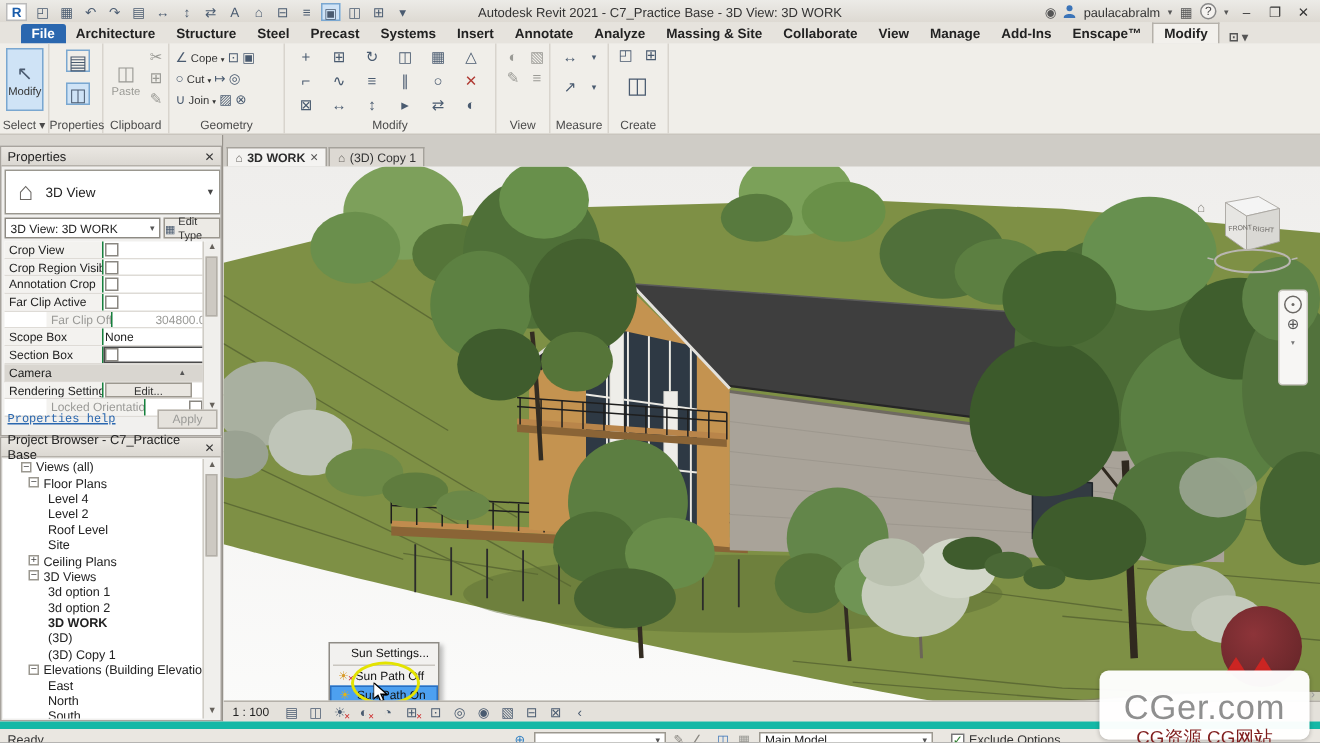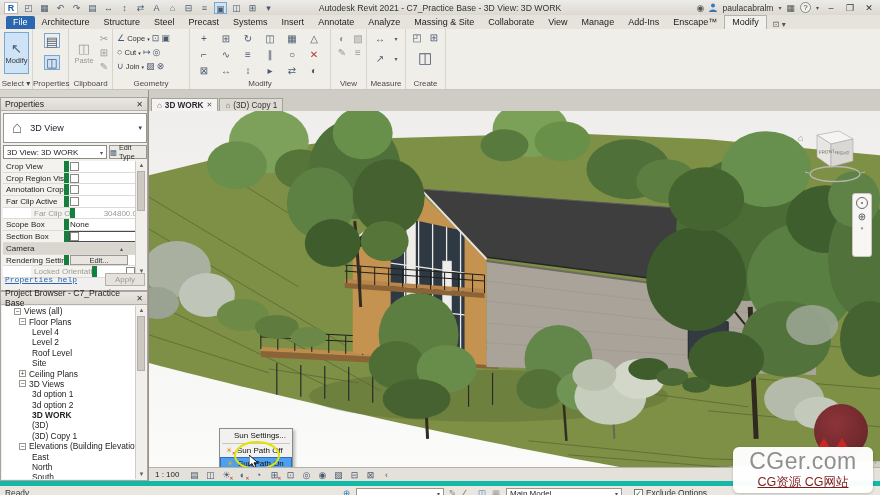--- a/index.html
+++ b/index.html
@@ -12,21 +12,21 @@
   #qat{display:flex;align-items:center;gap:3px;}
   .qicon{width:13px;height:12px;font-size:9px;line-height:12px;text-align:center;color:#4a5b70;}
   .qicon.hl{background:#cfe3f6;border:1px solid #7aa7d0;}
   #wtitle{position:absolute;left:50%;transform:translateX(-50%);font-size:8.7px;color:#333;white-space:nowrap;}
   #titleright{margin-left:auto;display:flex;align-items:center;gap:5px;}
   .tricon{font-size:9px;color:#555;}
   .helpq{width:11px;height:11px;border:1px solid #888;border-radius:50%;font-size:8px;line-height:10px;text-align:center;color:#444;background:#f4f2ef;}
   .winbtn{font-size:9px;color:#333;width:14px;text-align:center;}
 
   
-  #tabrow{position:absolute;left:0;top:15px;width:880px;height:14px;background:#e6e3dd;display:flex;align-items:flex-end;padding-left:6px;}
+  #tabrow{position:absolute;left:0;top:15px;width:880px;height:14px;background:#e6e3dd;display:flex;align-items:flex-end;padding-left:14px;font-weight:bold;}
   .rtab{padding:1px 7px 2px;font-size:9px;color:#222;white-space:nowrap;}
   .rtab.file{background:var(--accent);color:#fff;border-radius:2px 2px 0 0;}
   .rtab.active{background:#f2f0ec;border:1px solid #b5b1aa;border-bottom:none;}
   #tabrow .ctx{margin-left:6px;font-size:8px;color:#555;}
 
   
   #ribbon{position:absolute;left:0;top:29px;width:880px;height:61px;background:#f0eee9;border-bottom:1px solid #c9c5be;}
   .rpanel{position:absolute;top:0;height:60px;border-right:1px solid #d8d4cd;}
   .plabel8{position:absolute;bottom:1px;left:0;right:0;text-align:center;font-size:8px;color:#4a4a4a;white-space:nowrap;}
   .bigbtn{position:absolute;display:flex;flex-direction:column;align-items:center;justify-content:center;font-size:7.5px;color:#333;}
@@ -48,21 +48,21 @@
   
   #typesel{position:absolute;left:2px;top:15px;width:144px;height:30px;background:#fff;border:1px solid #9a978f;display:flex;align-items:center;}
   #typesel .house{font-size:17px;color:#6b6864;margin:0 8px 0 8px;}
   #typesel .tname{font-size:9px;color:#222;}
   #typesel .dd{margin-left:auto;margin-right:4px;font-size:7px;color:#444;}
   #combo{position:absolute;left:2px;top:47px;width:104px;height:14px;background:#fff;border:1px solid #8d8a83;font-size:8px;display:flex;align-items:center;padding:0 3px;color:#222;}
   #combo .dd{margin-left:auto;font-size:6px;color:#555;}
   #edittype{position:absolute;left:108px;top:47px;width:38px;height:14px;background:#eceae5;border:1px solid #9c988f;font-size:7.3px;display:flex;align-items:center;justify-content:center;color:#333;gap:2px;}
   #propgrid{position:absolute;left:2px;top:63px;width:134px;}
   .prow{display:flex;height:11.7px;border-bottom:1px solid #dedbd6;background:#fff;font-size:8px;align-items:center;}
-  .prow .plabel{width:66px;padding-left:3px;background:#f3f2ef;height:100%;line-height:11.7px;border-right:5px solid #15803d;white-space:nowrap;overflow:hidden;color:#222;}
+  .prow .plabel{width:66px;padding-left:3px;background:#f3f2ef;height:100%;line-height:11.7px;border-right:1px solid #15803d;white-space:nowrap;overflow:hidden;color:#222;}
   .prow .pval{flex:1;height:100%;display:flex;align-items:center;padding-left:1px;color:#222;}
   .prow .pval.sel{outline:1.4px solid #4a4a4a;outline-offset:-1.4px;}
   .prow.muted .plabel,.prow.muted .pval{color:#9a9a97;margin-left:28px;}
   .cb{width:9px;height:9px;border:1px solid #8a8781;background:#fff;display:inline-block;}
   .pbtn{width:58px;height:9.5px;background:#e9e6e1;border:1px solid #9c988f;font-size:7.5px;text-align:center;line-height:9px;color:#333;}
   .prow.phead{background:#d9d6d0;font-size:8px;color:#222;padding-left:3px;align-items:center;}
   .prow.phead .collapse{margin-left:auto;margin-right:14px;font-size:6px;color:#555;}
   #propfoot{position:absolute;left:2px;bottom:3px;width:144px;height:14px;}
   #prophelp{position:absolute;left:2px;top:2px;font-size:8px;color:var(--accent);text-decoration:underline;font-family:Liberation Mono, monospace;}
   #applybtn{position:absolute;right:2px;top:0;width:40px;height:13px;background:#e5e2dc;border:1px solid #b3afa8;color:#9b9b98;font-size:8px;text-align:center;line-height:12px;}
@@ -112,21 +112,21 @@
   #ready{position:absolute;left:5px;top:2px;}
   .sico{position:absolute;top:2px;font-size:8.5px;color:#4a5b70;}
   .sdrop{position:absolute;top:1.5px;height:11px;background:#fff;border:1px solid #9c988f;font-size:8px;display:flex;align-items:center;padding:0 3px;color:#222;}
   .sdrop .dd{margin-left:auto;font-size:6px;color:#555;}
   #excl{position:absolute;left:634px;top:2px;display:flex;align-items:center;gap:3px;}
   #excl .cb{width:9px;height:9px;border:1px solid #777;background:#fff;font-size:8px;line-height:8px;text-align:center;color:#2d7d2d;}
   
   #redfab{position:absolute;left:814px;top:404px;width:54px;height:54px;border-radius:50%;background:radial-gradient(circle at 40% 35%,#8d3439,#5f2326);z-index:30;}
   .redtri{position:absolute;width:0;height:0;border-left:7px solid transparent;border-right:7px solid transparent;border-bottom:11px solid #cc2522;z-index:31;}
   #watermark{position:absolute;left:733px;top:447px;width:140px;height:46px;background:rgba(255,255,255,.97);border-radius:6px;z-index:32;text-align:center;box-shadow:0 1px 3px rgba(0,0,0,.2);}
-  #wm1{font-size:23px;color:#8f8f8f;letter-spacing:.5px;line-height:27px;margin-top:1px;}
+  #wm1{font-size:23px;color:#8f8f8f;letter-spacing:.5px;line-height:27px;margin-top:11px;}
   #wm2{font-size:12.5px;color:#7f1d1d;line-height:15px;text-decoration:underline;}
   #wmchev{position:absolute;left:874px;top:458px;font-size:8px;color:#999;z-index:33;}
 </style>
 </head>
 <body>
 
 <div id="app">
 
   <div id="titlebar">
     <span class="rlogo">R</span>

